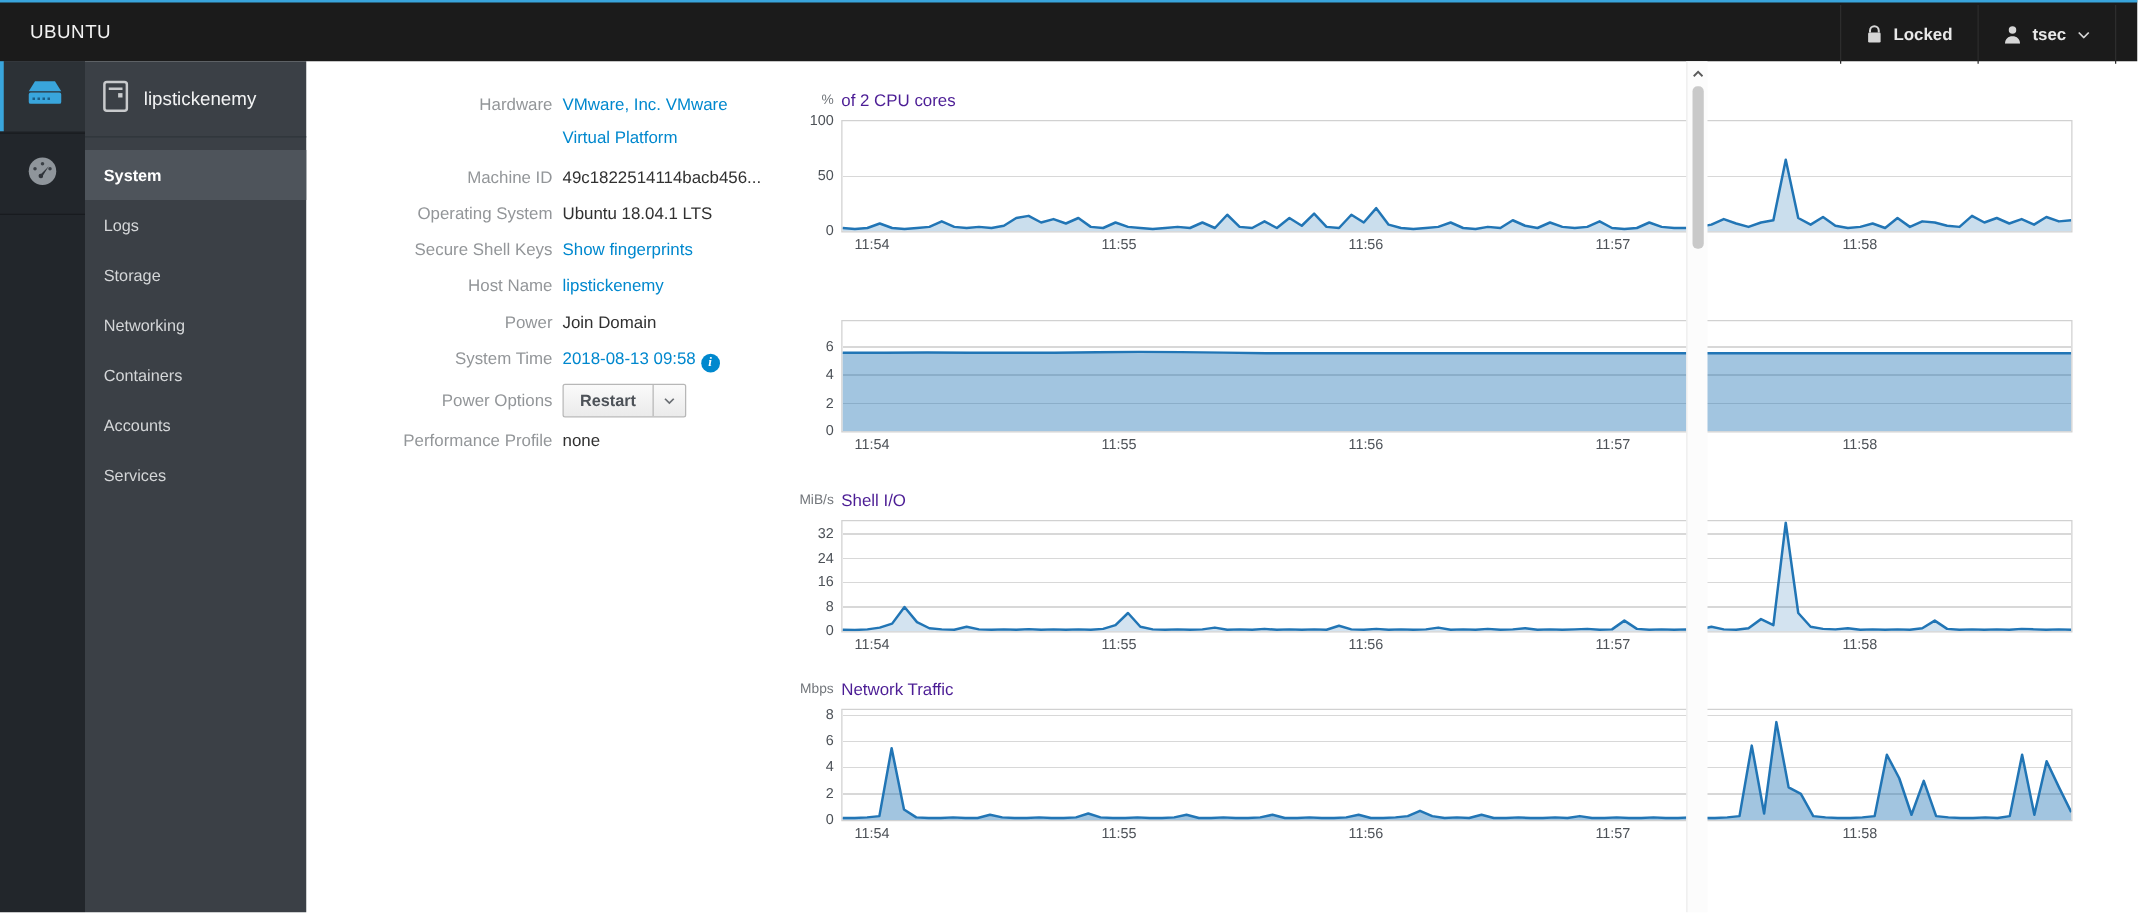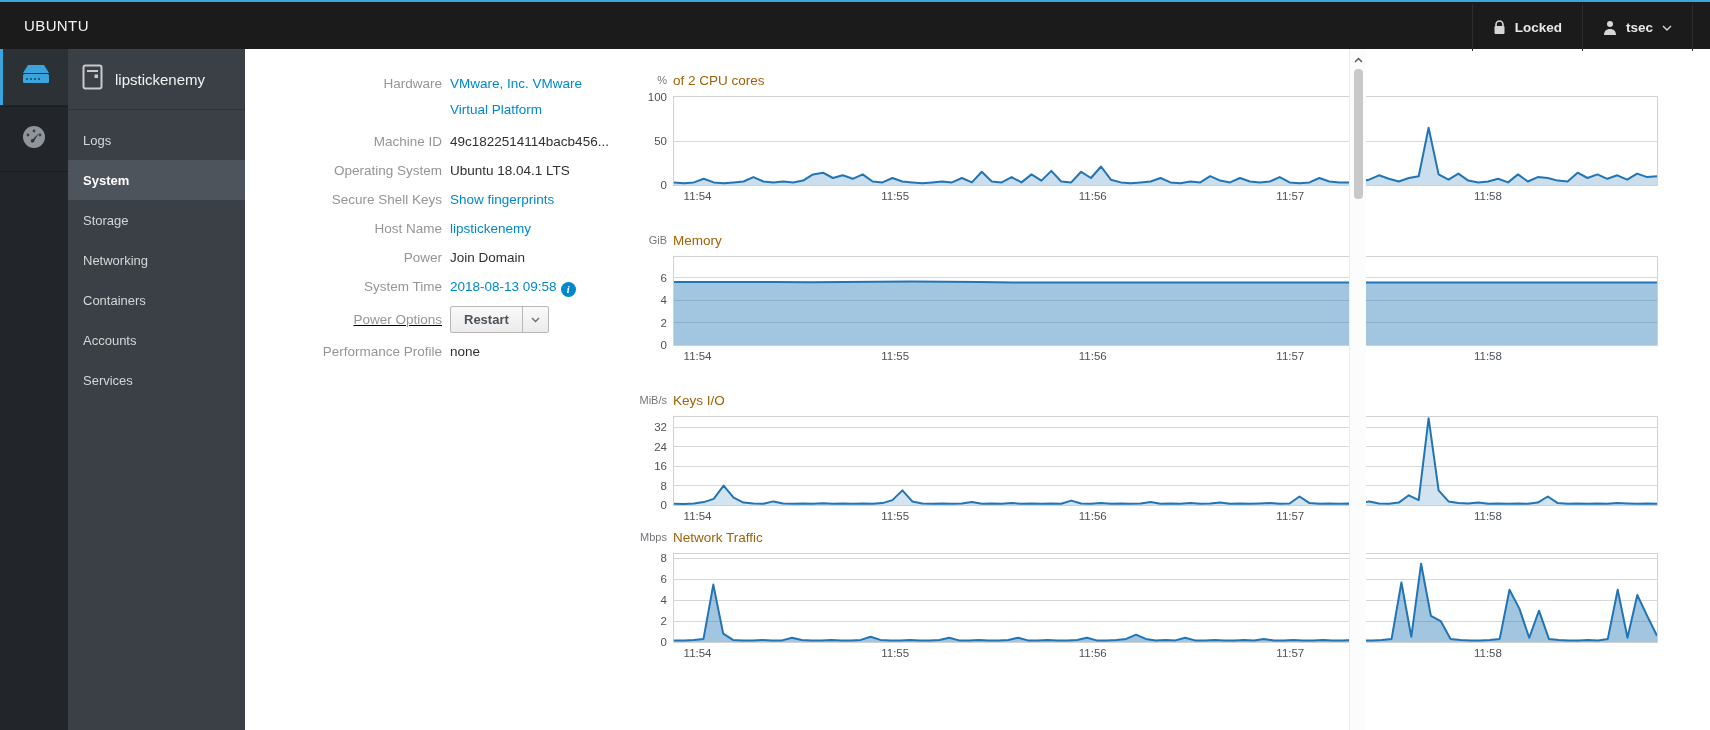--- a/index.html
+++ b/index.html
@@ -44,34 +44,34 @@
   .info { position:absolute; left:245px; top:49px; width:430px; padding-top:25px; }
   .info-row { display:flex; margin-bottom:9px; line-height:20px; font-size:13.5px; }
   .info-label { width:197px; text-align:right; color:#939699; flex:none; }
   .info-value { margin-left:8px; color:#303030; }
   .info-value.multiline { line-height:26px; margin-top:-3px; }
   a.link, .link { color:#0088ce; text-decoration:none; cursor:pointer; }
   .info-icon { display:inline-block; width:15px; height:15px; border-radius:50%;
                background:#0088ce; color:#fff; font-size:10.5px; line-height:15px;
                text-align:center; font-family:"Liberation Serif", serif; font-style:italic;
                font-weight:bold; vertical-align:-2px; margin-left:4px; cursor:pointer; }
-  .row-power { align-items:center;text-decoration:underline; }
+  .row-power { align-items:center; }
   .split-btn { display:inline-flex; height:27px; border:1px solid #b7b7b7; border-radius:2px;
                background:linear-gradient(#fafafa,#ebebeb); overflow:hidden; cursor:pointer; }
   .split-btn .main { padding:0 13px; font-size:13px; font-weight:bold; color:#4d5258;
                      display:flex; align-items:center; }
   .split-btn .caret { width:26px; border-left:1px solid #b7b7b7;
                       display:flex; align-items:center; justify-content:center; }
 
   
   .chart { position:absolute; left:575px; width:1116px; height:140px; }
   .chart-head { position:absolute; left:0; top:0; height:20px; width:100%;
                 display:flex; align-items:center; }
   .chart-unit { width:98px; padding-right:6px; text-align:right; font-size:11px; color:#72767b; }
-  .chart-title { font-size:13.5px; color:#a16207; cursor:pointer; }
+  .chart-title { font-size:13.5px; color:#4c1d95; cursor:pointer; }
   .plot { position:absolute; left:98px; top:26px; width:985px; height:90px;
           border:1px solid #d1d1d1; background:#fff; cursor:pointer; }
   .plot svg { display:block; }
   .ytick { position:absolute; left:0; width:92px; text-align:right; font-size:11.5px;
            color:#4d5258; line-height:14px; }
   .xtick { position:absolute; width:44px; text-align:center; font-size:11.5px;
            color:#4d5258; top:120px; }
 
   
   .scrollbar { position:absolute; right:0; top:49px; width:17px; bottom:0;
@@ -147,25 +147,25 @@
       <span>
         <svg width="21" height="26" viewBox="0 0 21 26">
             <rect x="1.5" y="1.5" width="18" height="23" rx="2" fill="none" stroke="#c8cacc" stroke-width="2"></rect>
             <line x1="5" y1="7" x2="16" y2="7" stroke="#c8cacc" stroke-width="2"></line>
             <rect x="12.5" y="10.5" width="3.5" height="3.5" fill="#c8cacc"></rect>
           </svg>
       </span>
       <span class="host-name">lipstickenemy</span>
     </div>
     <div class="nav-list">
-      <div class="side-item">
-          <span>Logs</span>
-        </div>
       <div class="side-item active">
           <span>System</span>
+        </div>
+      <div class="side-item">
+          <span>Logs</span>
         </div>
       <div class="side-item">
           <span>Storage</span>
         </div>
       <div class="side-item">
           <span>Networking</span>
         </div>
       <div class="side-item">
           <span>Containers</span>
         </div>
@@ -245,24 +245,20 @@
   <span class="ytick" style="top: 108px;">0</span>
       <span class="ytick" style="top: 64px;">50</span>
       <span class="ytick" style="top: 20px;">100</span>
       <span class="xtick" style="left: 100.575px;">11:54</span>
       <span class="xtick" style="left: 298.158px;">11:55</span>
       <span class="xtick" style="left: 495.741px;">11:56</span>
       <span class="xtick" style="left: 693.324px;">11:57</span>
       <span class="xtick" style="left: 890.907px;">11:58</span>
     </div>
   <div class="chart" style="top:230px">
-    <div class="chart-head">
-      <span class="chart-unit">GiB</span>
-      <span class="chart-title">Memory</span>
-    </div>
     <div class="plot">
         <svg width="983" height="88" viewBox="0 0 983 88">
           <line x1="0" x2="983" y1="65.52234993614303" y2="65.52234993614303" stroke="#d8d8d8" stroke-width="1" shape-rendering="crispEdges"></line>
           <line x1="0" x2="983" y1="43.044699872286074" y2="43.044699872286074" stroke="#d8d8d8" stroke-width="1" shape-rendering="crispEdges"></line>
           <line x1="0" x2="983" y1="20.56704980842912" y2="20.56704980842912" stroke="#d8d8d8" stroke-width="1" shape-rendering="crispEdges"></line>
           <path d="M0.0,25.1 L33.9,25.1 L67.8,25.0 L101.7,25.1 L135.6,25.2 L169.5,25.1 L203.4,24.8 L237.3,24.5 L271.2,24.7 L305.1,25.1 L339.0,25.6 L372.9,25.6 L406.8,25.5 L440.7,25.6 L474.6,25.6 L508.4,25.5 L542.3,25.6 L576.2,25.6 L610.1,25.6 L644.0,25.5 L677.9,25.6 L711.8,25.6 L745.7,25.5 L779.6,25.6 L813.5,25.6 L847.4,25.6 L881.3,25.5 L915.2,25.6 L949.1,25.6 L983.0,25.6 L983,88 L0,88 Z" fill="rgba(33,117,181,0.42)" stroke="none"></path>
           <path d="M0.0,25.1 L33.9,25.1 L67.8,25.0 L101.7,25.1 L135.6,25.2 L169.5,25.1 L203.4,24.8 L237.3,24.5 L271.2,24.7 L305.1,25.1 L339.0,25.6 L372.9,25.6 L406.8,25.5 L440.7,25.6 L474.6,25.6 L508.4,25.5 L542.3,25.6 L576.2,25.6 L610.1,25.6 L644.0,25.5 L677.9,25.6 L711.8,25.6 L745.7,25.5 L779.6,25.6 L813.5,25.6 L847.4,25.6 L881.3,25.5 L915.2,25.6 L949.1,25.6 L983.0,25.6" fill="none" stroke="#2175b5" stroke-width="2" stroke-linejoin="round"></path>
         </svg>
       </div>
   <span class="ytick" style="top: 108px;">0</span>
@@ -271,21 +267,21 @@
       <span class="ytick" style="top: 40.567px;">6</span>
       <span class="xtick" style="left: 100.575px;">11:54</span>
       <span class="xtick" style="left: 298.158px;">11:55</span>
       <span class="xtick" style="left: 495.741px;">11:56</span>
       <span class="xtick" style="left: 693.324px;">11:57</span>
       <span class="xtick" style="left: 890.907px;">11:58</span>
     </div>
   <div class="chart" style="top:390px">
     <div class="chart-head">
       <span class="chart-unit">MiB/s</span>
-      <span class="chart-title">Keys I/O</span>
+      <span class="chart-title">Shell I/O</span>
     </div>
     <div class="plot">
         <svg width="983" height="88" viewBox="0 0 983 88">
           <line x1="0" x2="983" y1="68.5524861878453" y2="68.5524861878453" stroke="#d8d8d8" stroke-width="1" shape-rendering="crispEdges"></line>
           <line x1="0" x2="983" y1="49.10497237569061" y2="49.10497237569061" stroke="#d8d8d8" stroke-width="1" shape-rendering="crispEdges"></line>
           <line x1="0" x2="983" y1="29.65745856353591" y2="29.65745856353591" stroke="#d8d8d8" stroke-width="1" shape-rendering="crispEdges"></line>
           <line x1="0" x2="983" y1="10.209944751381215" y2="10.209944751381215" stroke="#d8d8d8" stroke-width="1" shape-rendering="crispEdges"></line>
           <path d="M0.0,86.8 L9.9,87.0 L19.9,86.5 L29.8,85.1 L39.7,81.9 L49.6,68.6 L59.6,80.7 L69.5,85.6 L79.4,86.5 L89.4,86.8 L99.3,84.4 L109.2,86.5 L119.2,86.8 L129.1,86.5 L139.0,86.8 L148.9,86.3 L158.9,86.8 L168.8,86.5 L178.7,86.8 L188.7,86.5 L198.6,86.8 L208.5,86.1 L218.4,83.1 L228.4,73.4 L238.3,84.4 L248.2,86.5 L258.2,86.8 L268.1,86.5 L278.0,86.8 L287.9,86.5 L297.9,85.1 L307.8,86.8 L317.7,86.5 L327.7,86.8 L337.6,86.1 L347.5,86.8 L357.5,86.5 L367.4,86.8 L377.3,86.5 L387.2,86.8 L397.2,83.6 L407.1,86.5 L417.0,86.8 L427.0,86.1 L436.9,86.8 L446.8,86.5 L456.7,86.8 L466.7,86.5 L476.6,85.1 L486.5,86.8 L496.5,86.5 L506.4,86.8 L516.3,86.1 L526.3,86.8 L536.2,86.5 L546.1,85.6 L556.0,86.8 L566.0,86.5 L575.9,86.8 L585.8,86.5 L595.8,86.1 L605.7,86.8 L615.6,86.5 L625.5,79.5 L635.5,86.1 L645.4,86.8 L655.3,86.5 L665.3,86.8 L675.2,86.5 L685.1,86.8 L695.1,84.4 L705.0,86.5 L714.9,86.8 L724.8,85.6 L734.8,78.3 L744.7,83.1 L754.6,1.2 L764.6,73.4 L774.5,84.4 L784.4,86.1 L794.3,86.5 L804.3,85.6 L814.2,86.8 L824.1,86.5 L834.1,86.8 L844.0,86.5 L853.9,86.8 L863.8,85.6 L873.8,79.5 L883.7,86.1 L893.6,86.8 L903.6,86.5 L913.5,86.8 L923.4,86.5 L933.4,86.8 L943.3,86.1 L953.2,86.5 L963.1,86.8 L973.1,86.5 L983.0,86.8 L983,88 L0,88 Z" fill="rgba(33,117,181,0.2)" stroke="none"></path>
           <path d="M0.0,86.8 L9.9,87.0 L19.9,86.5 L29.8,85.1 L39.7,81.9 L49.6,68.6 L59.6,80.7 L69.5,85.6 L79.4,86.5 L89.4,86.8 L99.3,84.4 L109.2,86.5 L119.2,86.8 L129.1,86.5 L139.0,86.8 L148.9,86.3 L158.9,86.8 L168.8,86.5 L178.7,86.8 L188.7,86.5 L198.6,86.8 L208.5,86.1 L218.4,83.1 L228.4,73.4 L238.3,84.4 L248.2,86.5 L258.2,86.8 L268.1,86.5 L278.0,86.8 L287.9,86.5 L297.9,85.1 L307.8,86.8 L317.7,86.5 L327.7,86.8 L337.6,86.1 L347.5,86.8 L357.5,86.5 L367.4,86.8 L377.3,86.5 L387.2,86.8 L397.2,83.6 L407.1,86.5 L417.0,86.8 L427.0,86.1 L436.9,86.8 L446.8,86.5 L456.7,86.8 L466.7,86.5 L476.6,85.1 L486.5,86.8 L496.5,86.5 L506.4,86.8 L516.3,86.1 L526.3,86.8 L536.2,86.5 L546.1,85.6 L556.0,86.8 L566.0,86.5 L575.9,86.8 L585.8,86.5 L595.8,86.1 L605.7,86.8 L615.6,86.5 L625.5,79.5 L635.5,86.1 L645.4,86.8 L655.3,86.5 L665.3,86.8 L675.2,86.5 L685.1,86.8 L695.1,84.4 L705.0,86.5 L714.9,86.8 L724.8,85.6 L734.8,78.3 L744.7,83.1 L754.6,1.2 L764.6,73.4 L774.5,84.4 L784.4,86.1 L794.3,86.5 L804.3,85.6 L814.2,86.8 L824.1,86.5 L834.1,86.8 L844.0,86.5 L853.9,86.8 L863.8,85.6 L873.8,79.5 L883.7,86.1 L893.6,86.8 L903.6,86.5 L913.5,86.8 L923.4,86.5 L933.4,86.8 L943.3,86.1 L953.2,86.5 L963.1,86.8 L973.1,86.5 L983.0,86.8" fill="none" stroke="#2175b5" stroke-width="2" stroke-linejoin="round"></path>
         </svg>
@@ -294,21 +290,21 @@
       <span class="ytick" style="top: 88.5525px;">8</span>
       <span class="ytick" style="top: 69.105px;">16</span>
       <span class="ytick" style="top: 49.6575px;">24</span>
       <span class="ytick" style="top: 30.2099px;">32</span>
       <span class="xtick" style="left: 100.575px;">11:54</span>
       <span class="xtick" style="left: 298.158px;">11:55</span>
       <span class="xtick" style="left: 495.741px;">11:56</span>
       <span class="xtick" style="left: 693.324px;">11:57</span>
       <span class="xtick" style="left: 890.907px;">11:58</span>
     </div>
-  <div class="chart" style="top:527px">
+  <div class="chart" style="top:541px">
     <div class="chart-head">
       <span class="chart-unit">Mbps</span>
       <span class="chart-title">Network Traffic</span>
     </div>
     <div class="plot">
         <svg width="983" height="88" viewBox="0 0 983 88">
           <line x1="0" x2="983" y1="67.12218268090155" y2="67.12218268090155" stroke="#d8d8d8" stroke-width="1" shape-rendering="crispEdges"></line>
           <line x1="0" x2="983" y1="46.244365361803084" y2="46.244365361803084" stroke="#d8d8d8" stroke-width="1" shape-rendering="crispEdges"></line>
           <line x1="0" x2="983" y1="25.366548042704622" y2="25.366548042704622" stroke="#d8d8d8" stroke-width="1" shape-rendering="crispEdges"></line>
           <line x1="0" x2="983" y1="4.488730723606167" y2="4.488730723606167" stroke="#d8d8d8" stroke-width="1" shape-rendering="crispEdges"></line>

